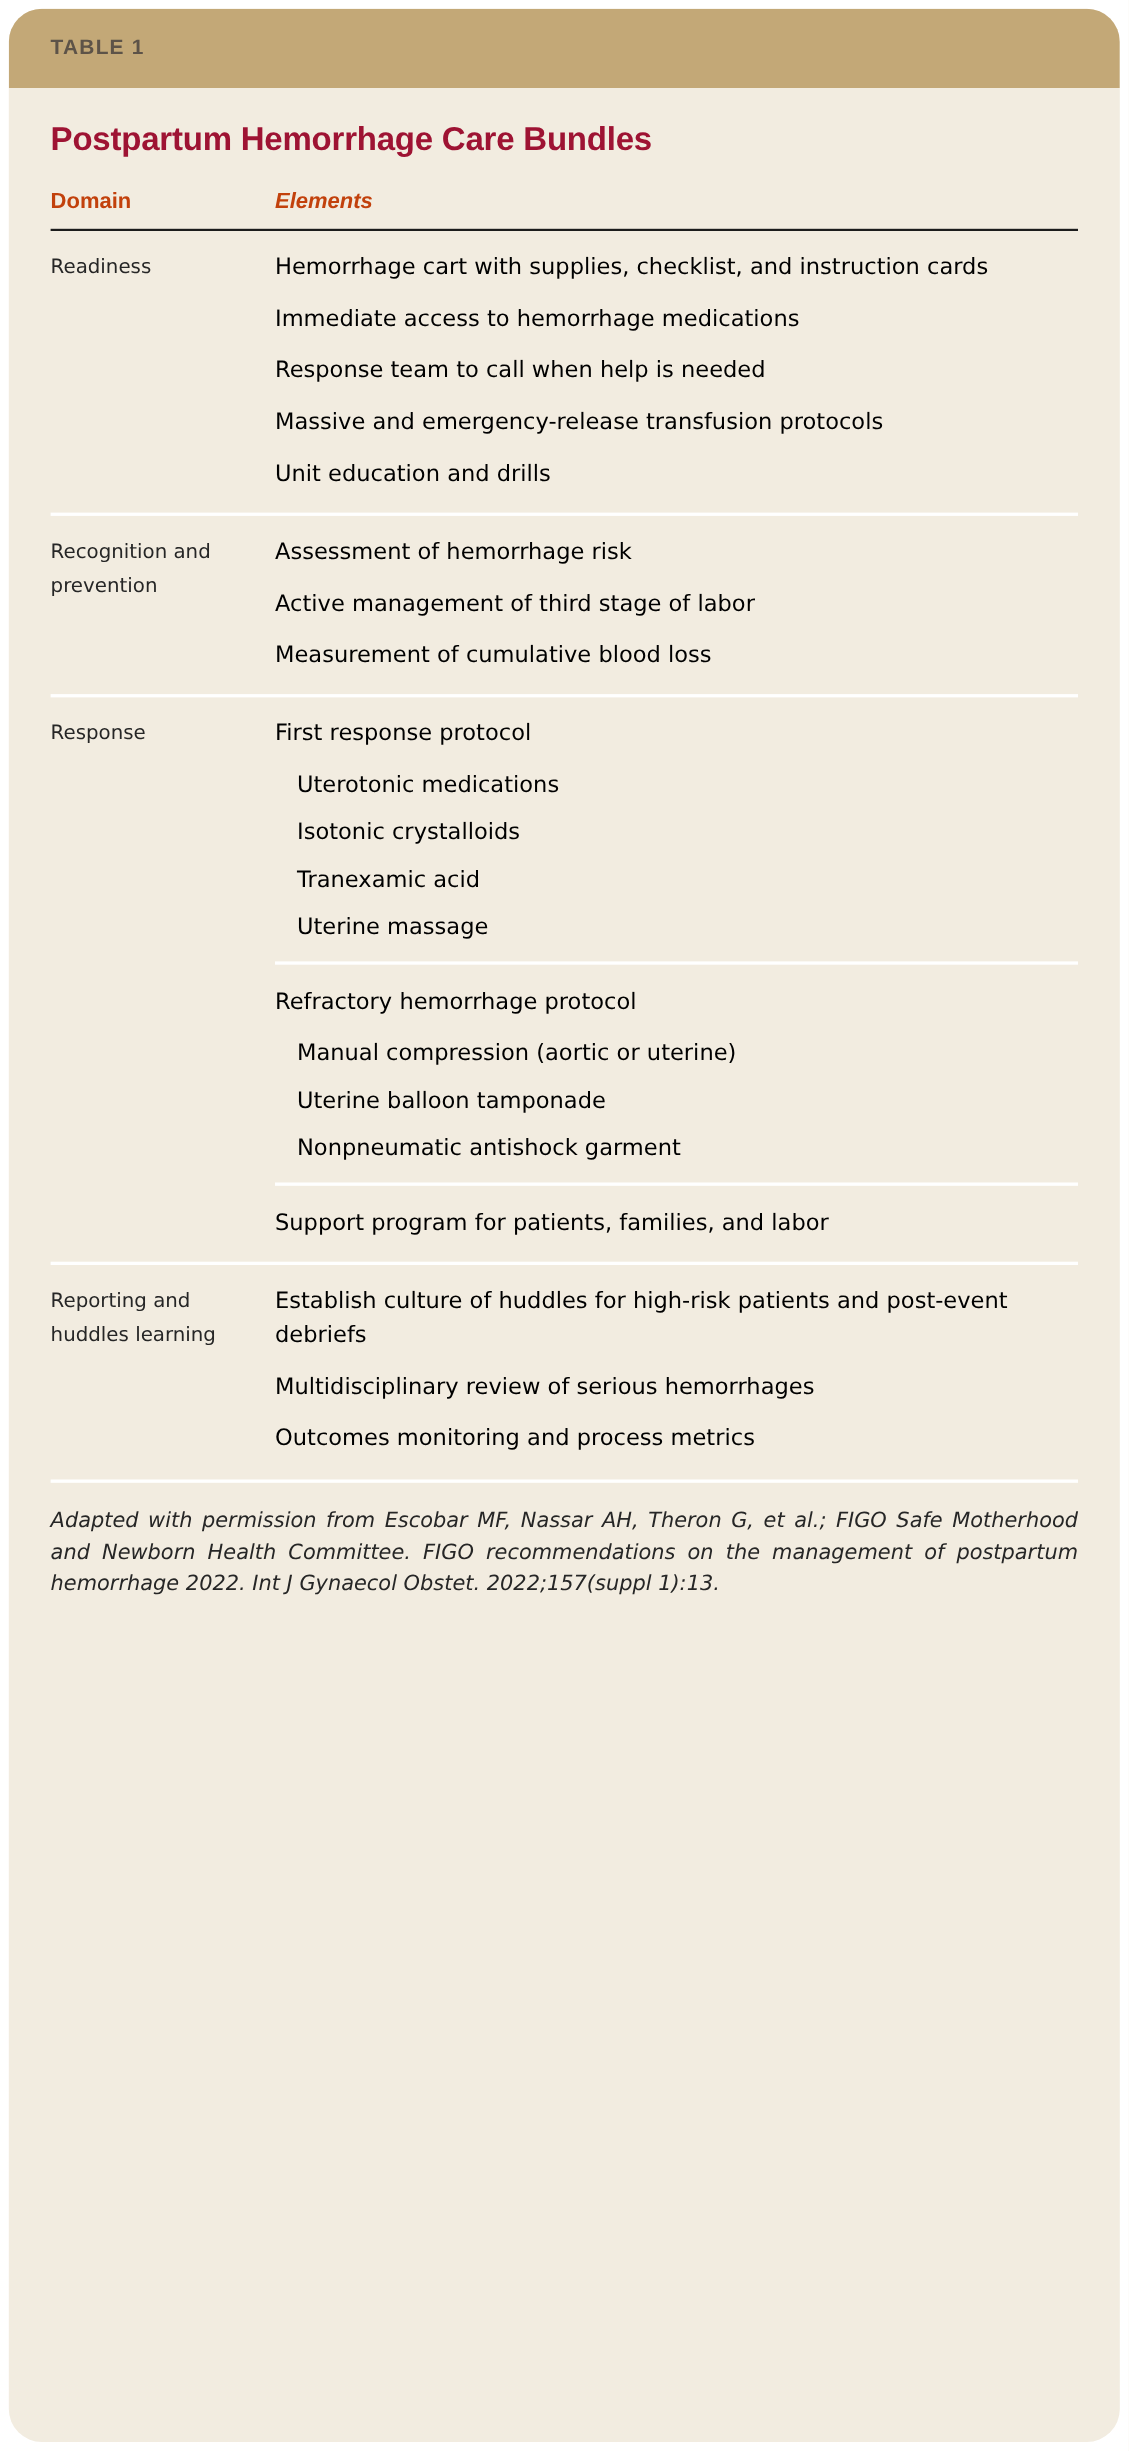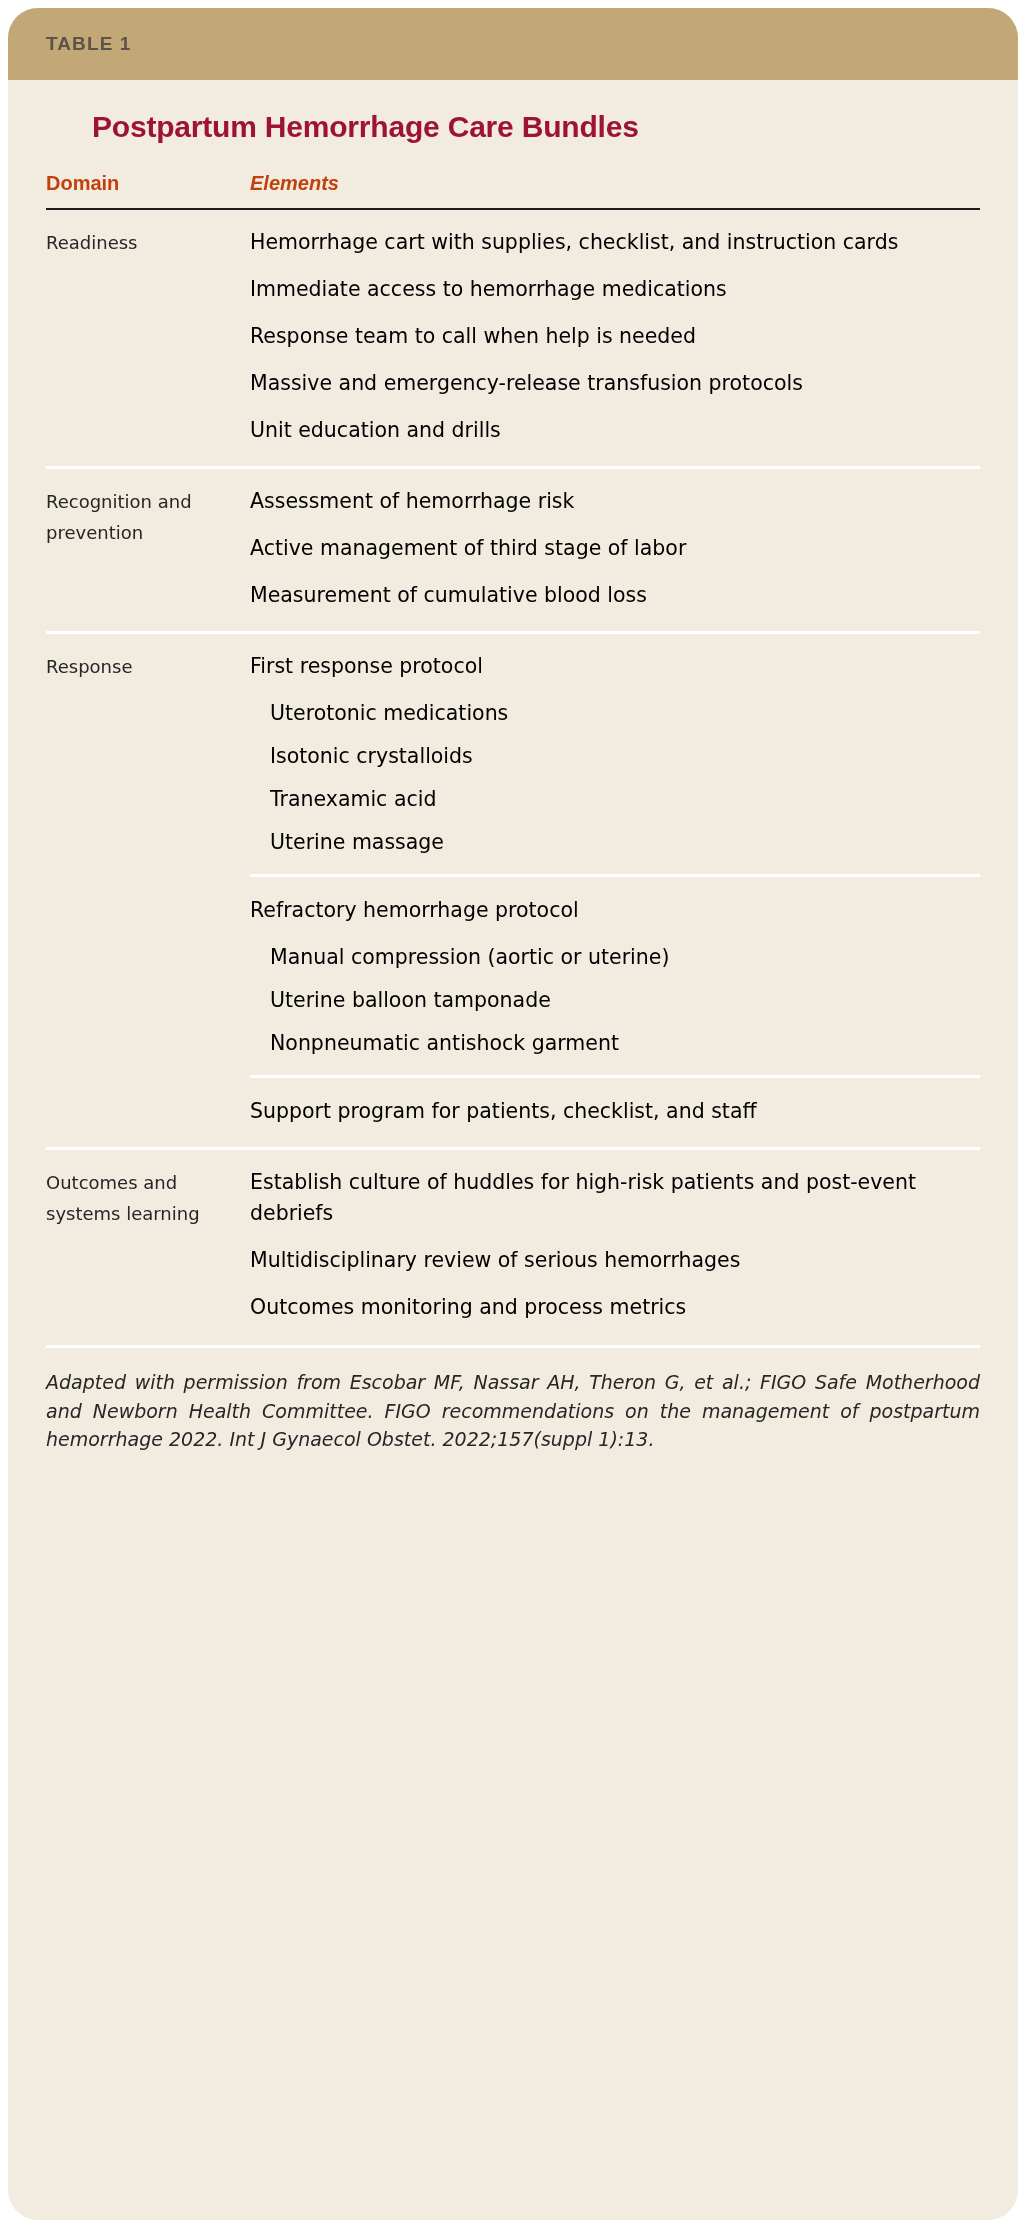--- a/index.html
+++ b/index.html
@@ -44,21 +44,20 @@
   }
 
   
   .table-title {
     font-family: "Liberation Sans", sans-serif;
     font-size: 30px;
     font-weight: bold;
     color: #9e1333;
     padding: 30px 38px 0 38px;
     letter-spacing: -0.2px;
-    margin-left: 46px;
   }
 
   
   .table-body {
     padding: 0 38px;
   }
 
   .col-head-row {
     display: flex;
     margin-top: 28px;
@@ -194,27 +193,27 @@
             </div>
             <div class="inner-divider"></div>
             <div class="sub-group">
               <div class="element-item">Refractory hemorrhage protocol</div>
               <div class="element-item sub">Manual compression (aortic or uterine)</div>
               <div class="element-item sub">Uterine balloon tamponade</div>
               <div class="element-item sub">Nonpneumatic antishock garment</div>
             </div>
             <div class="inner-divider"></div>
             <div class="sub-group">
-              <div class="element-item">Support program for patients, checklist, and staff</div>
+              <div class="element-item">Support program for patients, families, and labor</div>
             </div>
           </div>
         </div>
         <div class="section-divider"></div>
         <div class="section-row">
-          <div class="domain-cell">Outcomes and systems learning</div>
+          <div class="domain-cell">Reporting and huddles learning</div>
           <div class="elements-cell">
             <div class="sub-group">
               <div class="element-item">Establish culture of huddles for high-risk patients and post-event debriefs</div>
               <div class="element-item">Multidisciplinary review of serious hemorrhages</div>
               <div class="element-item">Outcomes monitoring and process metrics</div>
             </div>
           </div>
         </div>
       </div>
 

